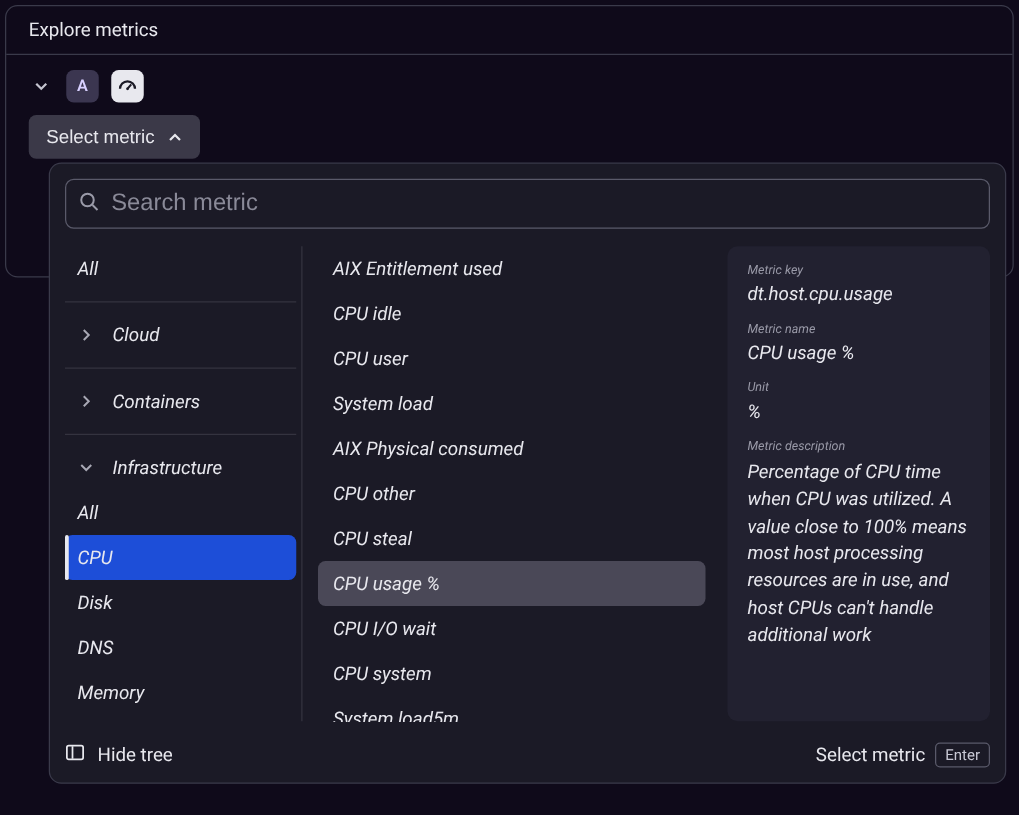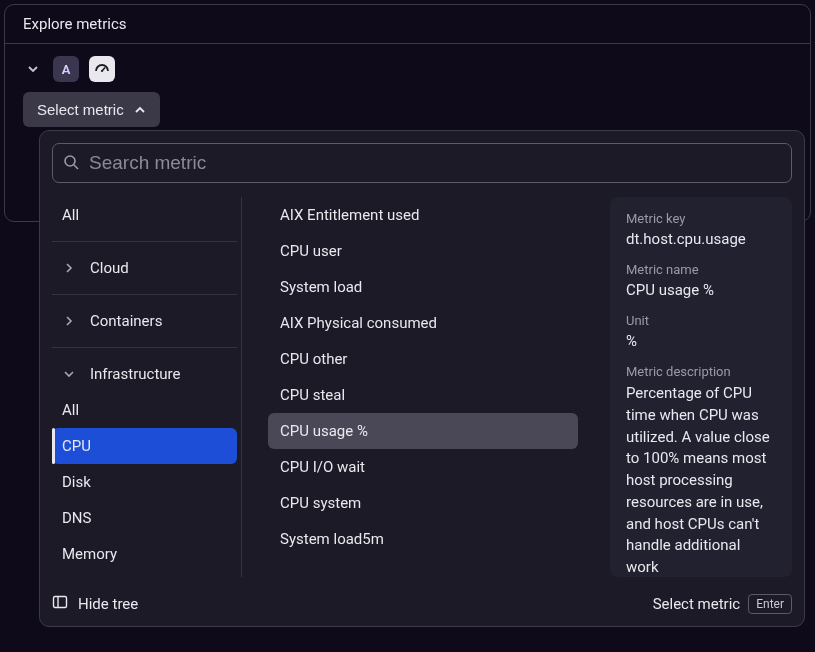--- a/index.html
+++ b/index.html
@@ -90,22 +90,23 @@
     border: none;
     outline: none;
     color: #e8e8ee;
     font-size: 19px;
     flex:1;
   }
   .search-input::placeholder { color: #8a8a98; }
 
   .columns {
     display:flex;
-    gap:26px;
+    gap:12px;
     height: 380px;
+    font-style: italic;
   }
   .col-tree {
     width: 190px;
     overflow-y:auto;
     border-right: 1px solid #34333f;
     padding-right: 4px;
   }
   .col-tree::-webkit-scrollbar { width:4px; }
   .col-tree::-webkit-scrollbar-thumb { background:#4a4957; border-radius:2px; }
   .tree-item, .tree-item-leaf {
@@ -142,21 +143,21 @@
   }
   .metric-item.active { background:#4a4857; }
   
   .col-detail {
     flex:1;
     background:#222130;
     border-radius:8px;
     padding: 14px 16px;
     overflow-y:auto;
   }
-  .detail-label { color:#9a9aa8; font-size:13px; margin-bottom:4px; }
+  .detail-label { color:#9a9aa8; font-size:10px; margin-bottom:4px; }
   .detail-value { color:#e8e8ee; font-size:15px; margin-bottom:14px; }
   .detail-desc { color:#e8e8ee; font-size:15px; line-height:1.45; }
 
   .footer {
     display:flex; justify-content:space-between; align-items:center;
     padding-top: 16px;
     border-top: 1px solid transparent;
     gap: 29px;
   }
   .footer-left {
@@ -250,20 +251,21 @@
         </div>
         <div class="tree-item-leaf indent">All</div>
         <div class="tree-item-leaf indent active">CPU</div>
         <div class="tree-item-leaf indent">Disk</div>
         <div class="tree-item-leaf indent">DNS</div>
         <div class="tree-item-leaf indent">Memory</div>
       </div>
 
       <div class="col-metrics">
         <div class="metric-item">AIX Entitlement used</div>
+        <div class="metric-item">CPU idle</div>
         <div class="metric-item">CPU user</div>
         <div class="metric-item">System load</div>
         <div class="metric-item">AIX Physical consumed</div>
         <div class="metric-item">CPU other</div>
         <div class="metric-item">CPU steal</div>
         <div class="metric-item active">CPU usage %</div>
         <div class="metric-item">CPU I/O wait</div>
         <div class="metric-item">CPU system</div>
         <div class="metric-item">System load5m</div>
       </div>

